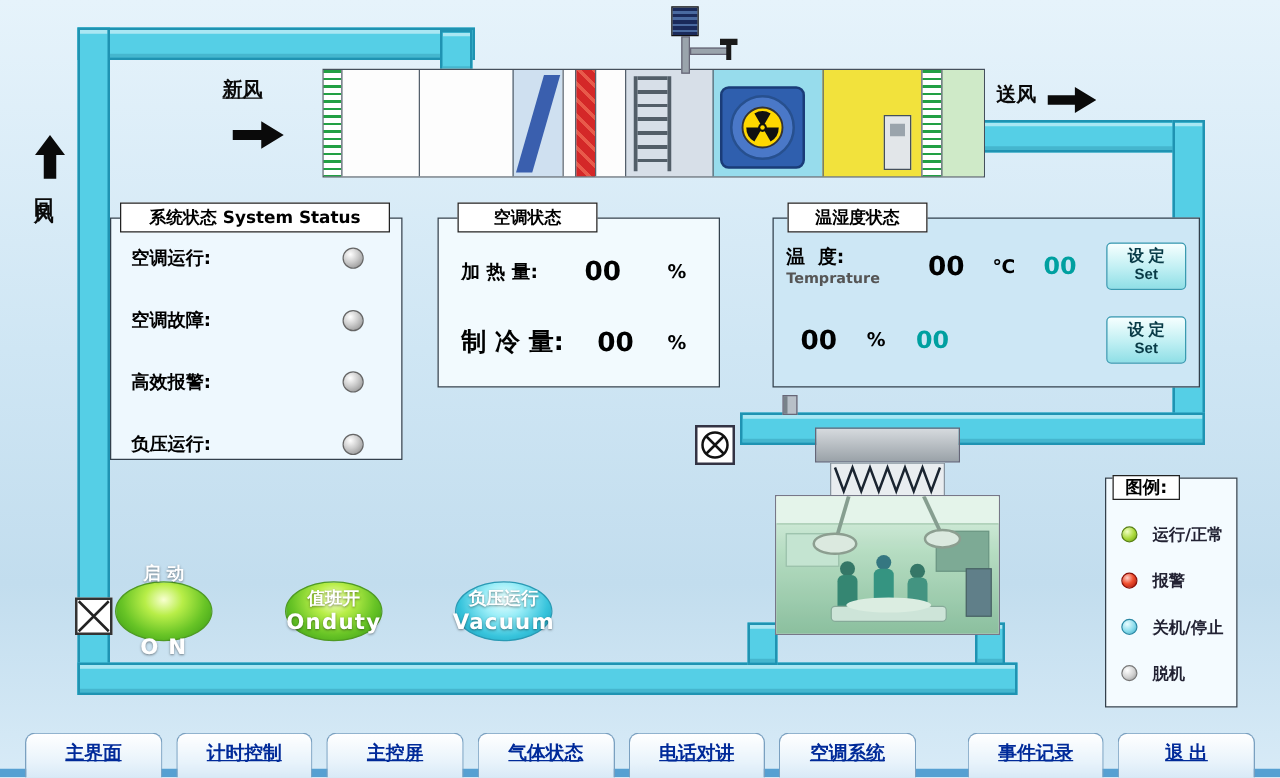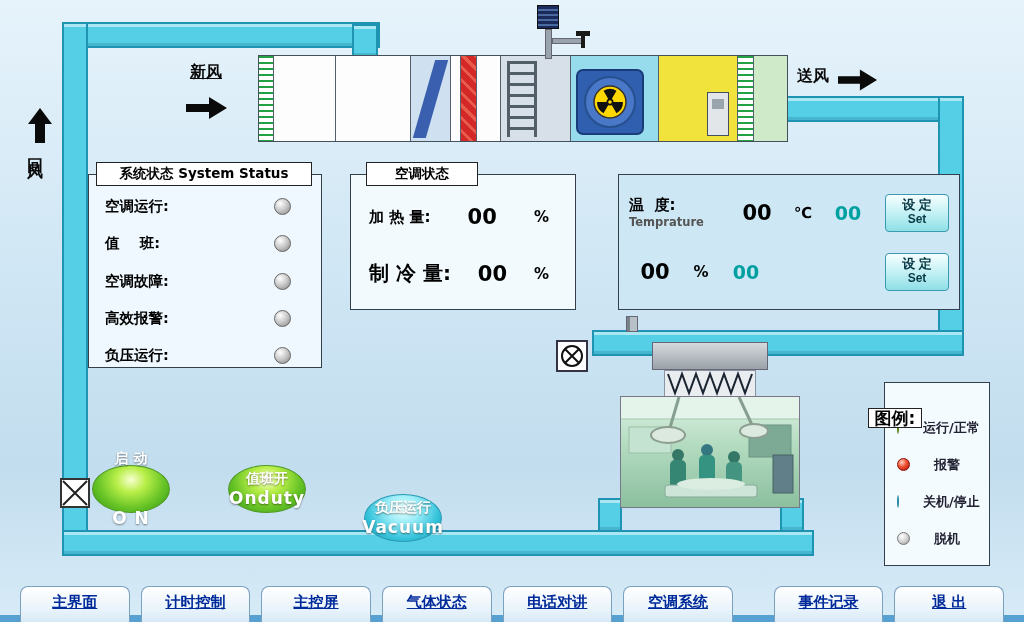--- a/index.html
+++ b/index.html
@@ -82,21 +82,21 @@
   .oval { position:absolute; width:78px; height:48px; border-radius:50%; z-index:5; cursor:pointer;
     display:flex; flex-direction:column; align-items:center; justify-content:center;
     color:#fff; text-shadow:0 1px 2px rgba(0,0,0,.45); }
   .oval .l1 { font-weight:bold; font-size:14px; white-space:pre; }
   .oval .l2 { font-weight:bold; font-size:17px; letter-spacing:1px; white-space:pre; }
   .oval-green { background:radial-gradient(ellipse at 50% 30%, #f8ffd0 0%, #b8ee48 28%, #68c426 62%, #2e9212 100%); border:1px solid #4f9a24; }
   .oval-cyan  { background:radial-gradient(ellipse at 50% 30%, #ecffff 0%, #9ceef8 30%, #38c4dc 65%, #0f93b2 100%); border:1px solid #2a9ab4; }
   
   #legend { left:884px; top:382px; width:106px; height:184px; background:#f4fbff;
     display:flex; flex-direction:column; justify-content:space-around; padding:26px 10px 8px 12px; }
-  .lg-row { display:flex; align-items:center; gap:24px; }
+  .lg-row { display:flex; align-items:center; gap:12px; }
   .lg-dot { width:13px; height:13px; border-radius:50%; }
   .dot-green { background:radial-gradient(circle at 35% 30%, #f0ffc0, #a8d838 55%, #6a9a18); border:1px solid #567f12; }
   .dot-red   { background:radial-gradient(circle at 35% 30%, #ffd0c8, #f05030 45%, #a01008); border:1px solid #8a1008; }
   .dot-cyan  { background:radial-gradient(circle at 35% 30%, #eafcff, #8adcec 55%, #38a8c4); border:1px solid #2a88a4; }
   .dot-gray  { background:radial-gradient(circle at 35% 30%, #ffffff, #d0d0d0 55%, #909090); border:1px solid #777; }
   .lg-label { font-size:13px; font-weight:bold; color:#223; white-space:pre; }
   
   .flow-label { position:absolute; font-weight:bold; font-size:16px; color:#0a0a0a; z-index:4; white-space:pre; }
   .v-label { writing-mode:vertical-rl; letter-spacing:5px; }
   .arrow { position:absolute; z-index:4; }
@@ -210,43 +210,39 @@
         <rect x="78" y="58" width="16" height="34" rx="5" fill="#2f8f7f"></rect>
       <circle cx="113" cy="60" r="6" fill="#2f6f62"></circle>
         <rect x="105" y="65" width="16" height="28" rx="5" fill="#3f8f7f"></rect>
       <rect x="44" y="88" width="92" height="12" rx="3" fill="#d8e8e0" stroke="#8aa89a"></rect>
       <ellipse cx="90" cy="87" rx="34" ry="6" fill="#e8f2ea"></ellipse>
       <rect x="152" y="58" width="20" height="38" fill="#5f7888" stroke="#44565f"></rect>
       <rect width="178" height="110" fill="rgba(110,200,150,0.10)"></rect>
     </svg>
   </div>
 
-  <div class="flow-label" style="left:190px; top:62px;text-decoration:underline;">新风</div>
+  <div class="flow-label" style="left:178px; top:62px;text-decoration:underline;">新风</div>
   <svg class="arrow" style="left:186px; top:96px;" width="42" height="24" viewBox="0 0 42 24">
     <polygon points="0,8 23,8 23,1 41,12 23,23 23,16 0,16" fill="#0a0a0a"></polygon>
   </svg>
 
   <div class="flow-label" style="left:797px; top:66px;">送风</div>
   <svg class="arrow" style="left:838px; top:68px;" width="40" height="24" viewBox="0 0 42 24">
     <polygon points="0,8 23,8 23,1 41,12 23,23 23,16 0,16" fill="#0a0a0a"></polygon>
   </svg>
 
   <svg class="arrow" style="left:28px; top:108px;" width="24" height="36" viewBox="0 0 24 36">
     <polygon points="12,0 24,16 17,16 17,35 7,35 7,16 0,16" fill="#0a0a0a"></polygon>
   </svg>
   <div class="flow-label v-label" style="left:24px; top:146px;">回风</div>
 
   <div class="panel-tab" style="left:96px; top:162px; width:216px; height:24px;">系统状态 System Status</div>
   <div id="p-status" class="panel">
     <div class="st-row">
       <span class="row-label">空调运行:</span>
-      <span class="sphere"></span>
-    </div>
-    <div class="st-row">
-      <span class="row-label">值    班:</span>
       <span class="sphere"></span>
     </div>
     <div class="st-row">
       <span class="row-label">空调故障:</span>
       <span class="sphere"></span>
     </div>
     <div class="st-row">
       <span class="row-label">高效报警:</span>
       <span class="sphere"></span>
     </div>
@@ -263,20 +259,21 @@
       <span class="big-val">00</span>
       <span class="unit">%</span>
     </div>
     <div class="ac-row">
       <span class="row-label" style="font-size:20px;">制 冷 量:</span>
       <span class="big-val">00</span>
       <span class="unit">%</span>
     </div>
   </div>
 
+  <div class="panel-tab" style="left:630px; top:162px; width:112px; height:24px;">温湿度状态</div>
   <div id="p-th" class="panel">
     <div class="th-row">
       <div class="th-labelblock">
         <div class="row-label" style="font-size:15px;">温  度:</div>
         <div class="th-sub">Temprature</div>
       </div>
       <span class="big-val th-val">00</span>
       <span class="unit th-unit">℃</span>
       <span class="th-set">00</span>
       <button class="set-btn">
@@ -296,26 +293,26 @@
   </div>
 
   <div class="oval oval-green" style="left:92px; top:465px;gap:40px;">
     <span class="l1">启 动</span>
     <span class="l2">O N</span>
   </div>
   <div class="oval oval-green" style="left:228px; top:465px;">
     <span class="l1">值班开</span>
     <span class="l2">Onduty</span>
   </div>
-  <div class="oval oval-cyan" style="left:364px; top:465px;margin-top:29px;">
+  <div class="oval oval-cyan" style="left:364px; top:465px;">
     <span class="l1">负压运行</span>
     <span class="l2">Vacuum</span>
   </div>
 
-  <div class="panel-tab" style="left:868px; top:380px; width:54px; height:20px; font-size:17px;margin-top:28px;">图例:</div>
+  <div class="panel-tab" style="left:890px; top:380px; width:54px; height:20px; font-size:14px;">图例:</div>
   <div id="legend" class="panel">
     <div class="lg-row">
       <span class="lg-dot dot-green"></span>
       <span class="lg-label">运行/正常</span>
     </div>
     <div class="lg-row">
       <span class="lg-dot dot-red"></span>
       <span class="lg-label">报警</span>
     </div>
     <div class="lg-row">

